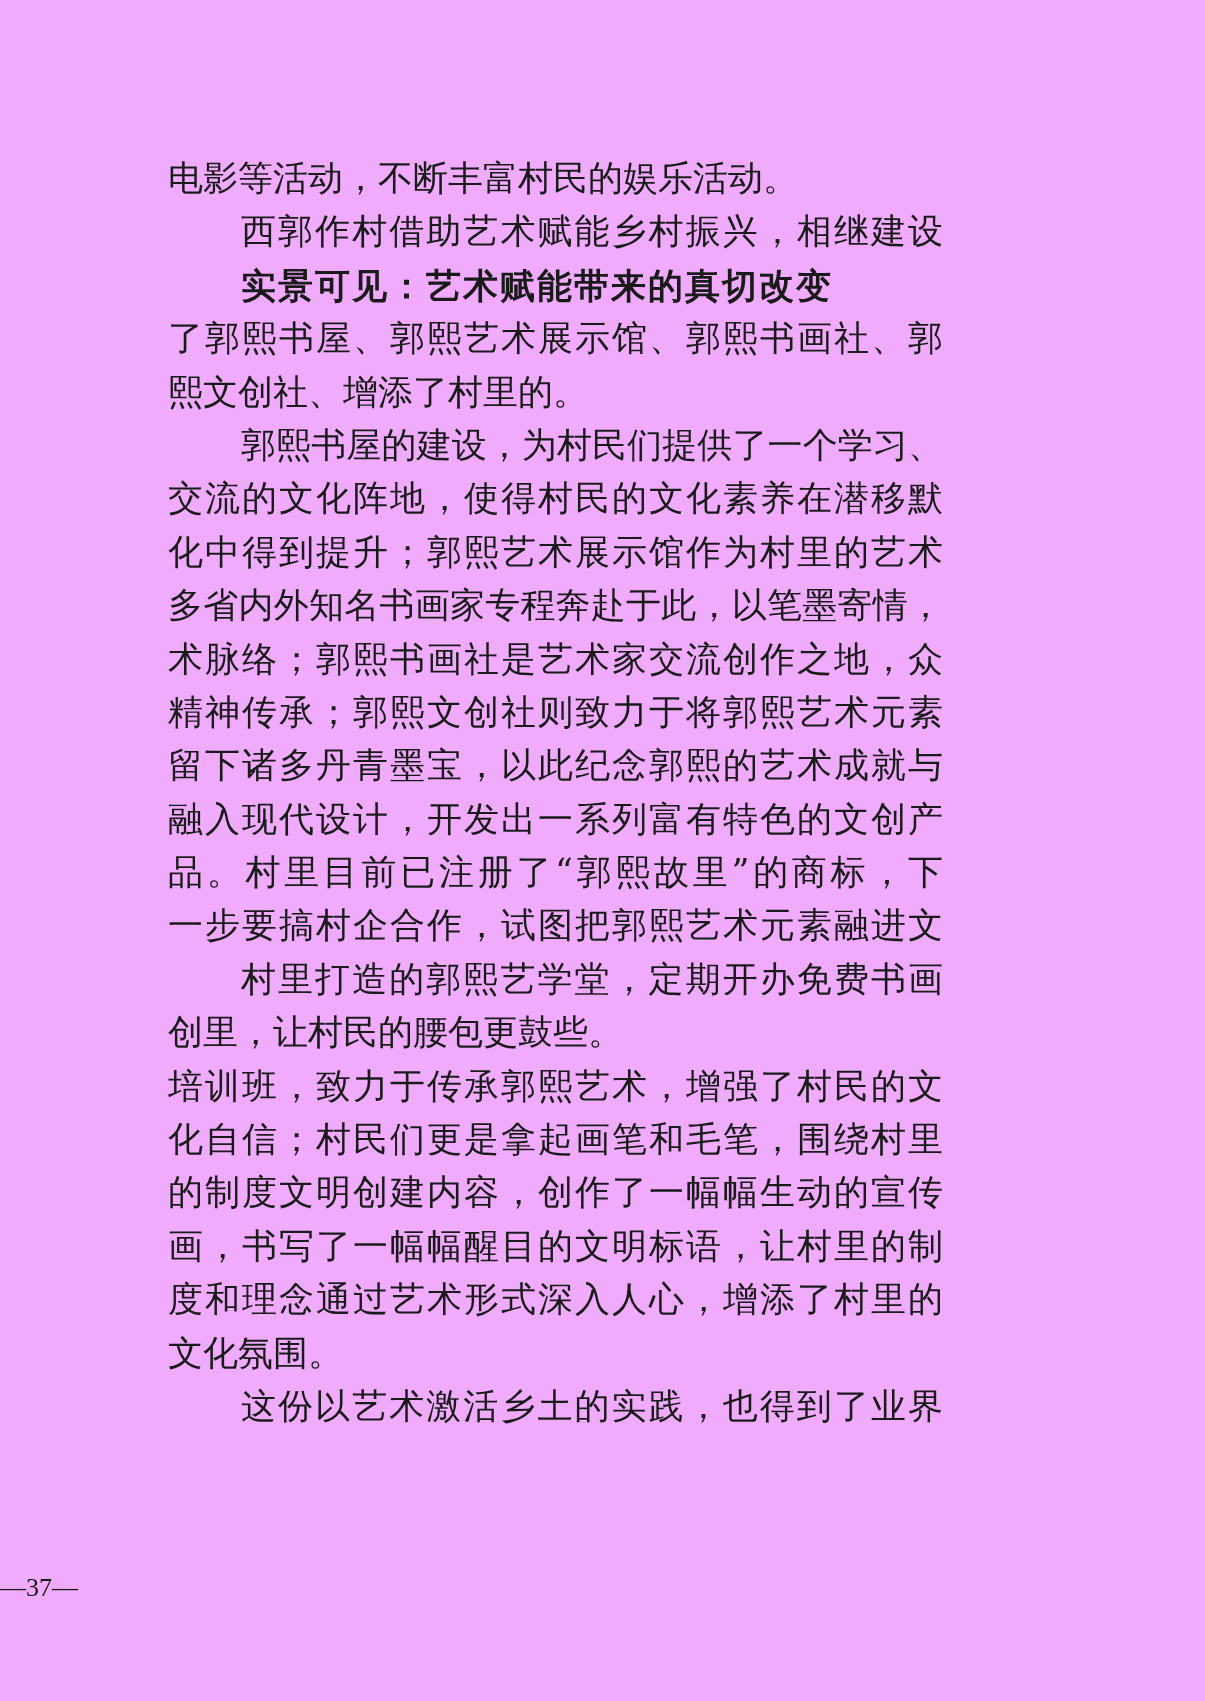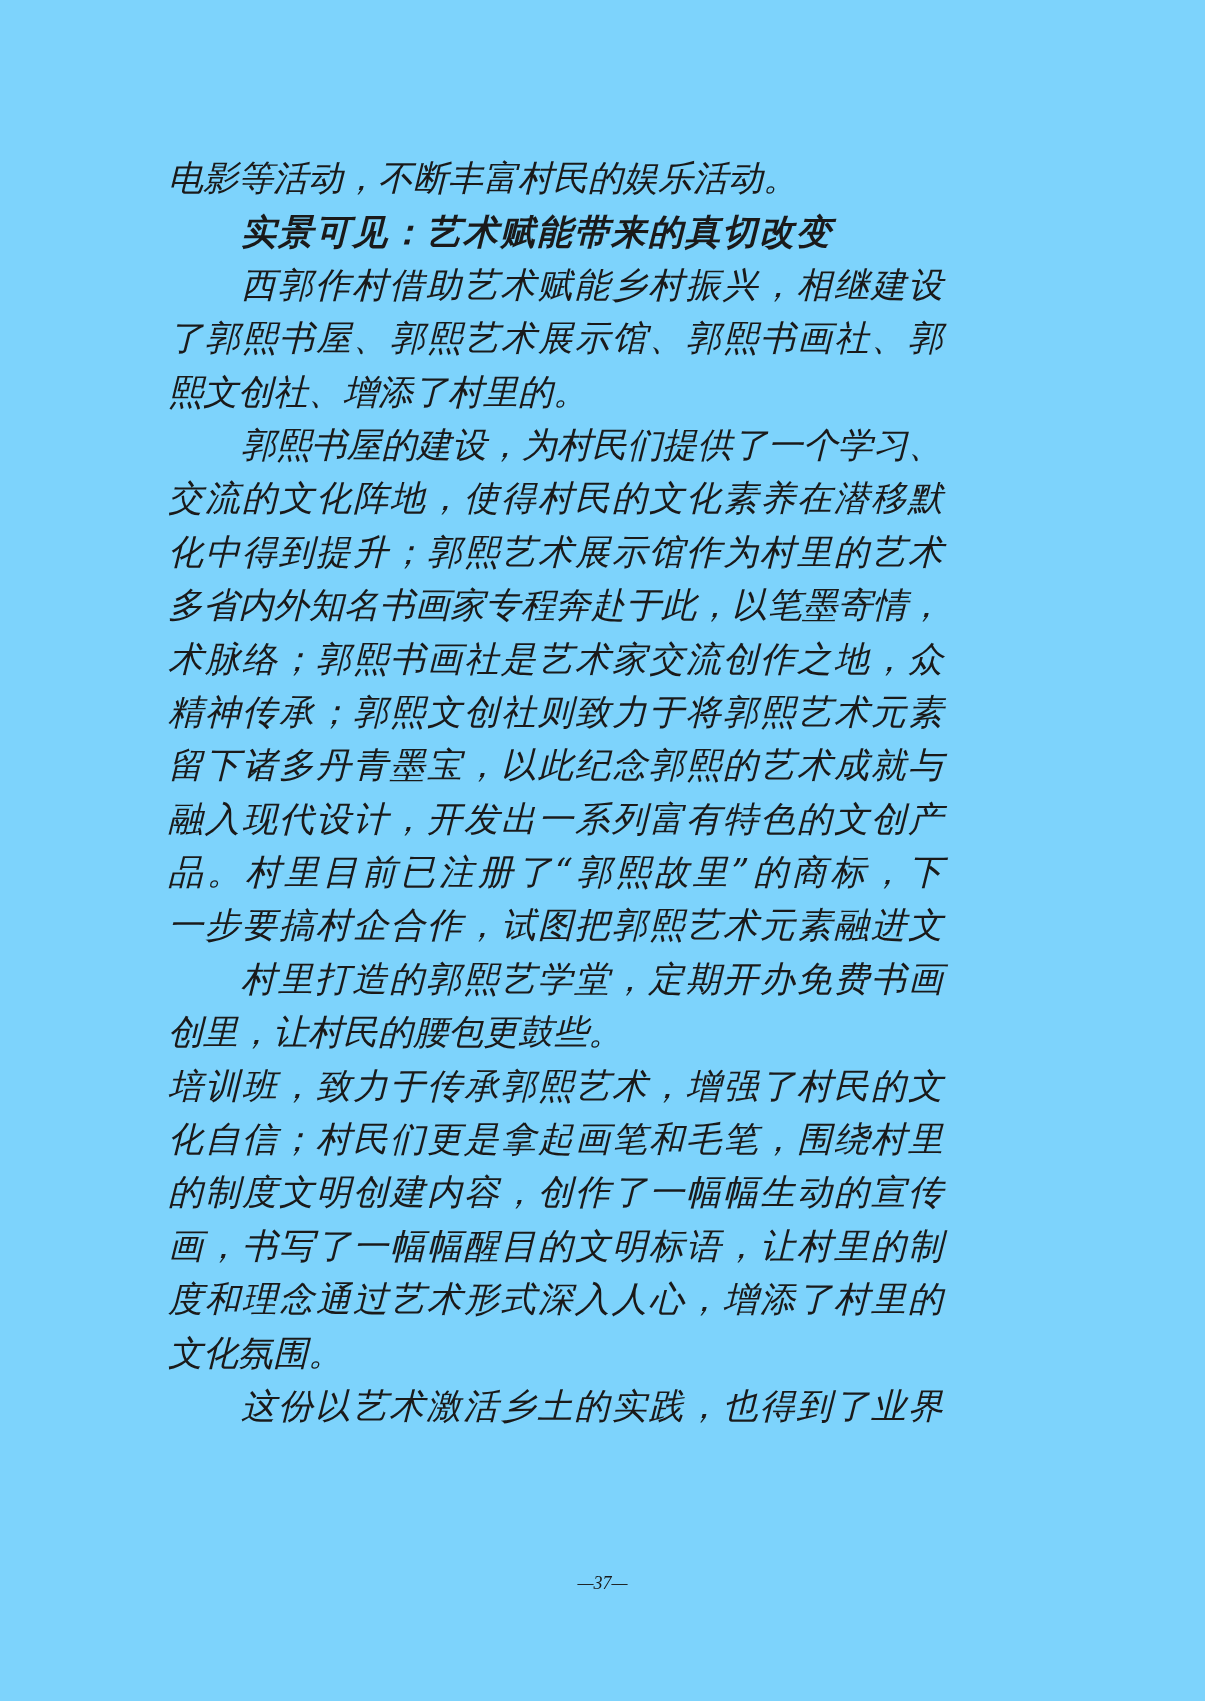--- a/index.html
+++ b/index.html
@@ -12,22 +12,21 @@
       height: 1701px;
       position: relative;
       overflow: hidden;
       color: #1a1a1a;
       font-family: "DejaVu Serif", "Liberation Serif", serif;
     }
     .page {
       position: absolute;
       left: 0; top: 0;
       width: 1205px; height: 1701px;
-      background: #7dd3fc;
-      font-style: italic;
+      background: #f0abfc;
     }
     .text-block {
       position: absolute;
       left: 168px;
       top: 152px;
       width: 775px;
     }
     .line {
       height: 53.4px;
       line-height: 53.4px;
@@ -47,34 +46,33 @@
     .line.heading {
       font-weight: bold;
       text-align-last: left;
       letter-spacing: 2px;
     }
     .page-number {
       position: absolute;
       left: 0;
       width: 1205px;
       top: 1573px;
-      text-align: center;
       font-family: "Liberation Serif", serif;
-      font-size: 18px;
+      font-size: 26px;
       color: #1a1a1a;
     }
   </style>
 </head>
 <body>
 
 <div class="page">
   <div class="text-block">
     <div class="line last">电影等活动，不断丰富村民的娱乐活动。</div>
+    <div class="line indent">西郭作村借助艺术赋能乡村振兴，相继建设</div>
     <div class="line indent heading">实景可见：艺术赋能带来的真切改变</div>
-    <div class="line indent">西郭作村借助艺术赋能乡村振兴，相继建设</div>
     <div class="line">了郭熙书屋、郭熙艺术展示馆、郭熙书画社、郭</div>
     <div class="line last">熙文创社、增添了村里的。</div>
     <div class="line indent">郭熙书屋的建设，为村民们提供了一个学习、</div>
     <div class="line">交流的文化阵地，使得村民的文化素养在潜移默</div>
     <div class="line">化中得到提升；郭熙艺术展示馆作为村里的艺术</div>
     <div class="line">多省内外知名书画家专程奔赴于此，以笔墨寄情，</div>
     <div class="line">术脉络；郭熙书画社是艺术家交流创作之地，众</div>
     <div class="line">精神传承；郭熙文创社则致力于将郭熙艺术元素</div>
     <div class="line">留下诸多丹青墨宝，以此纪念郭熙的艺术成就与</div>
     <div class="line">融入现代设计，开发出一系列富有特色的文创产</div>

